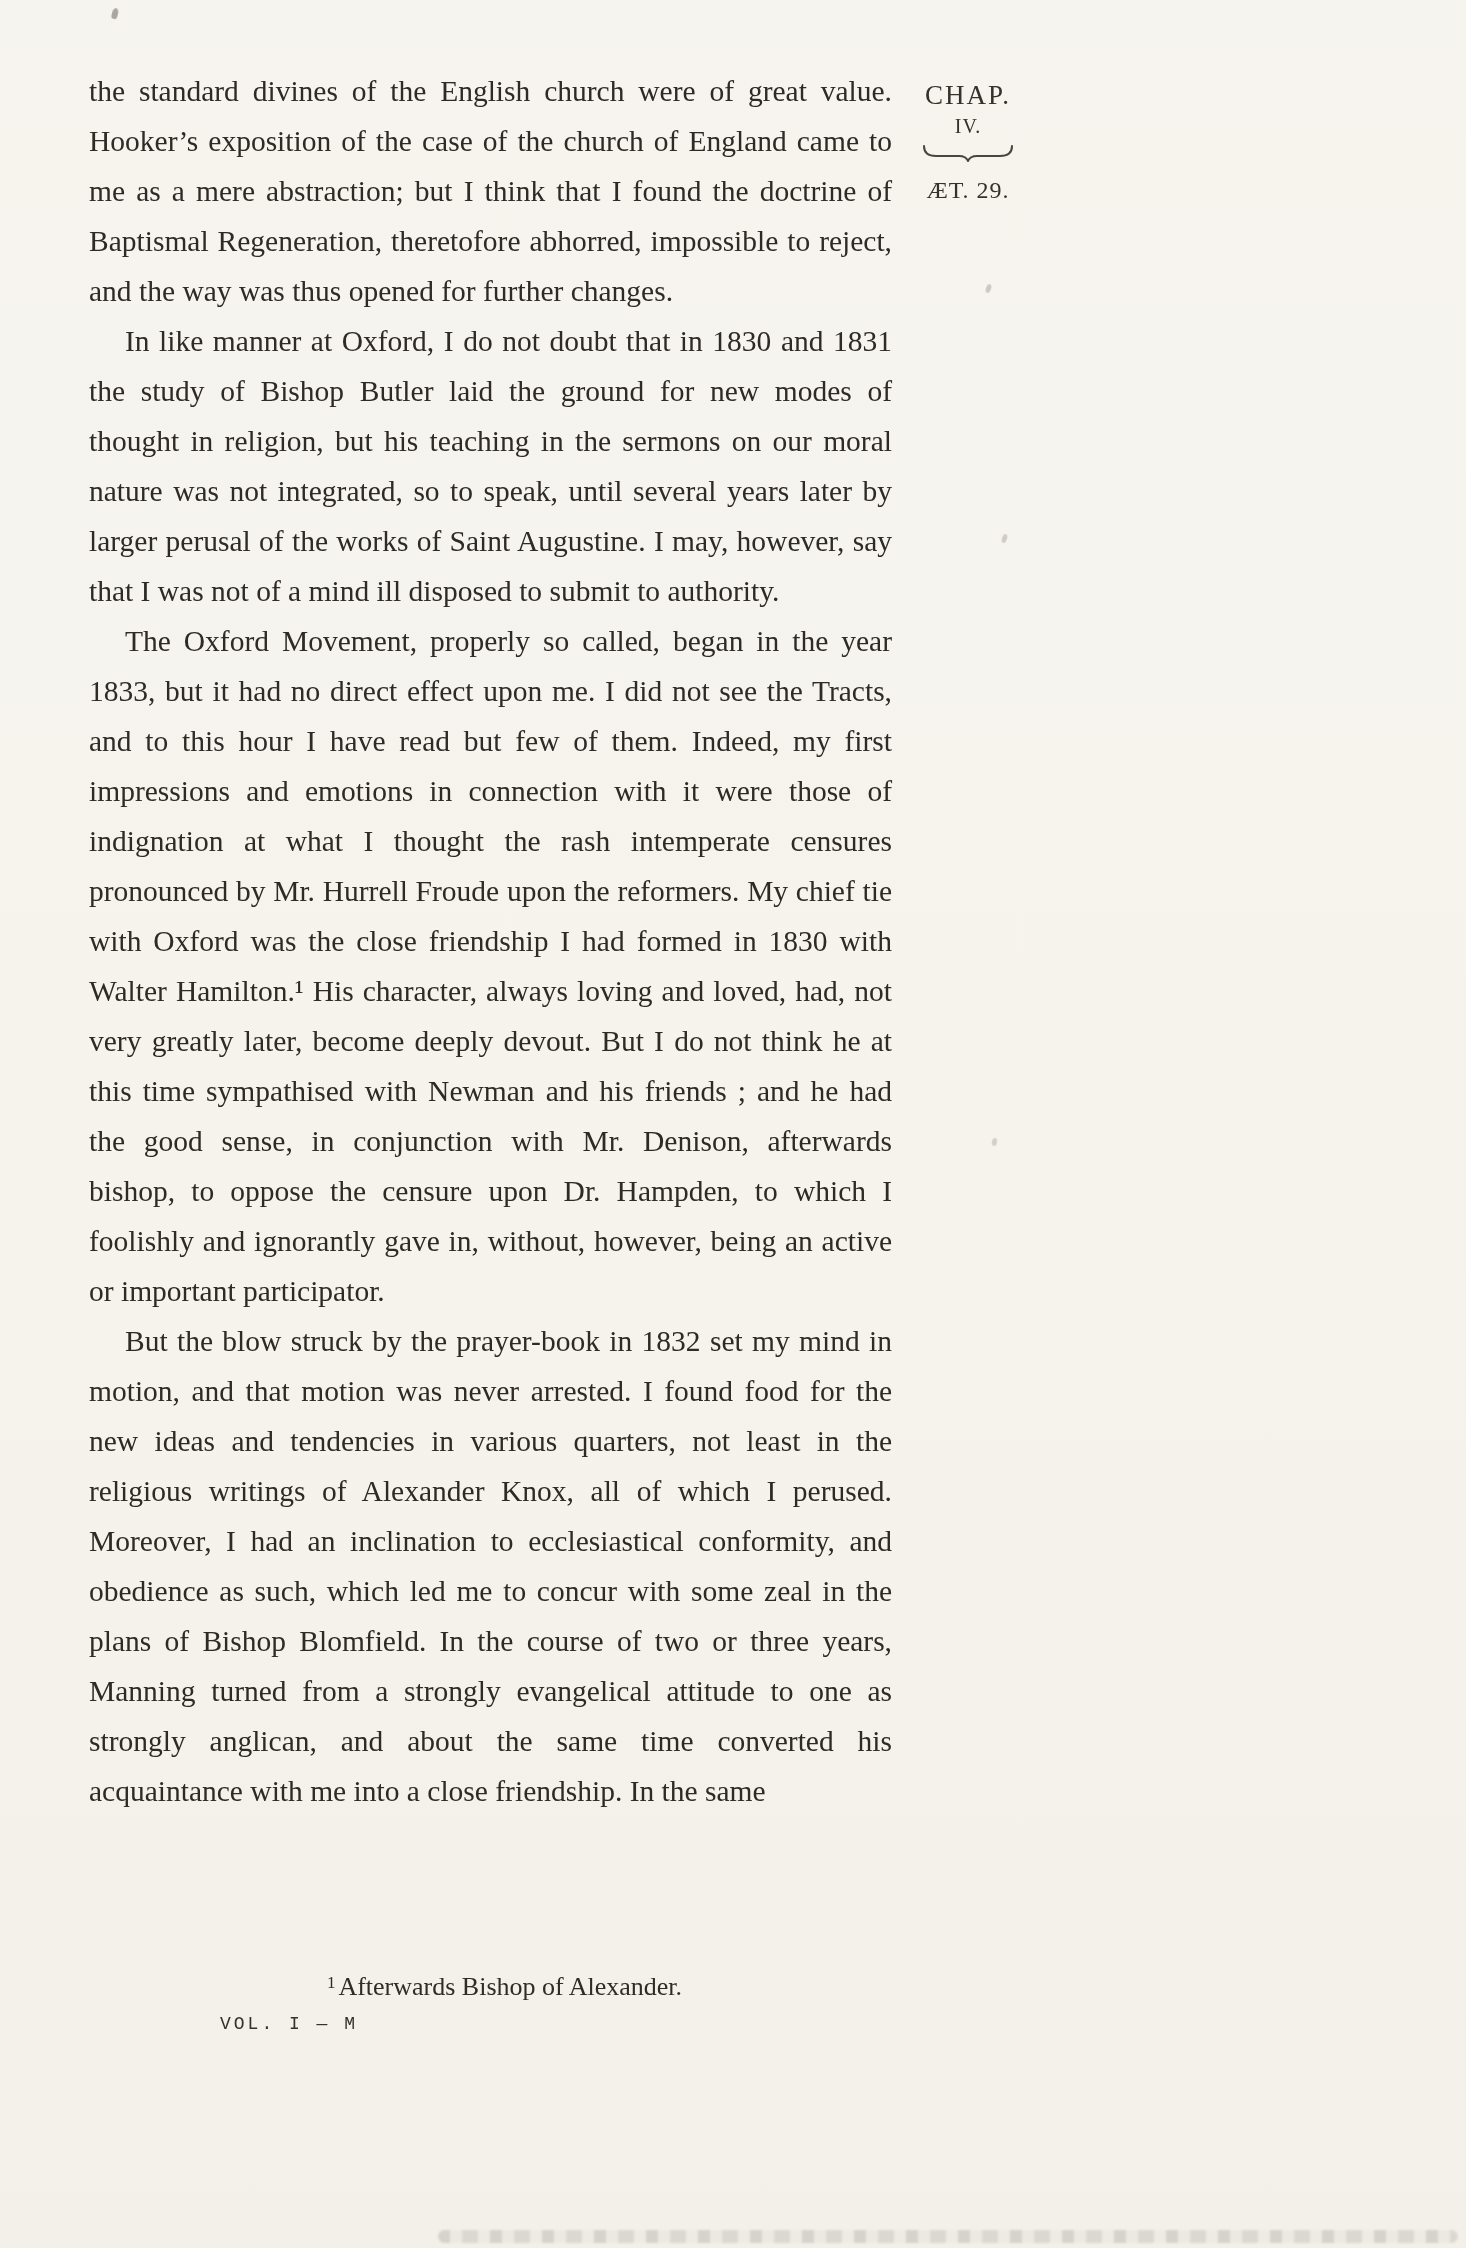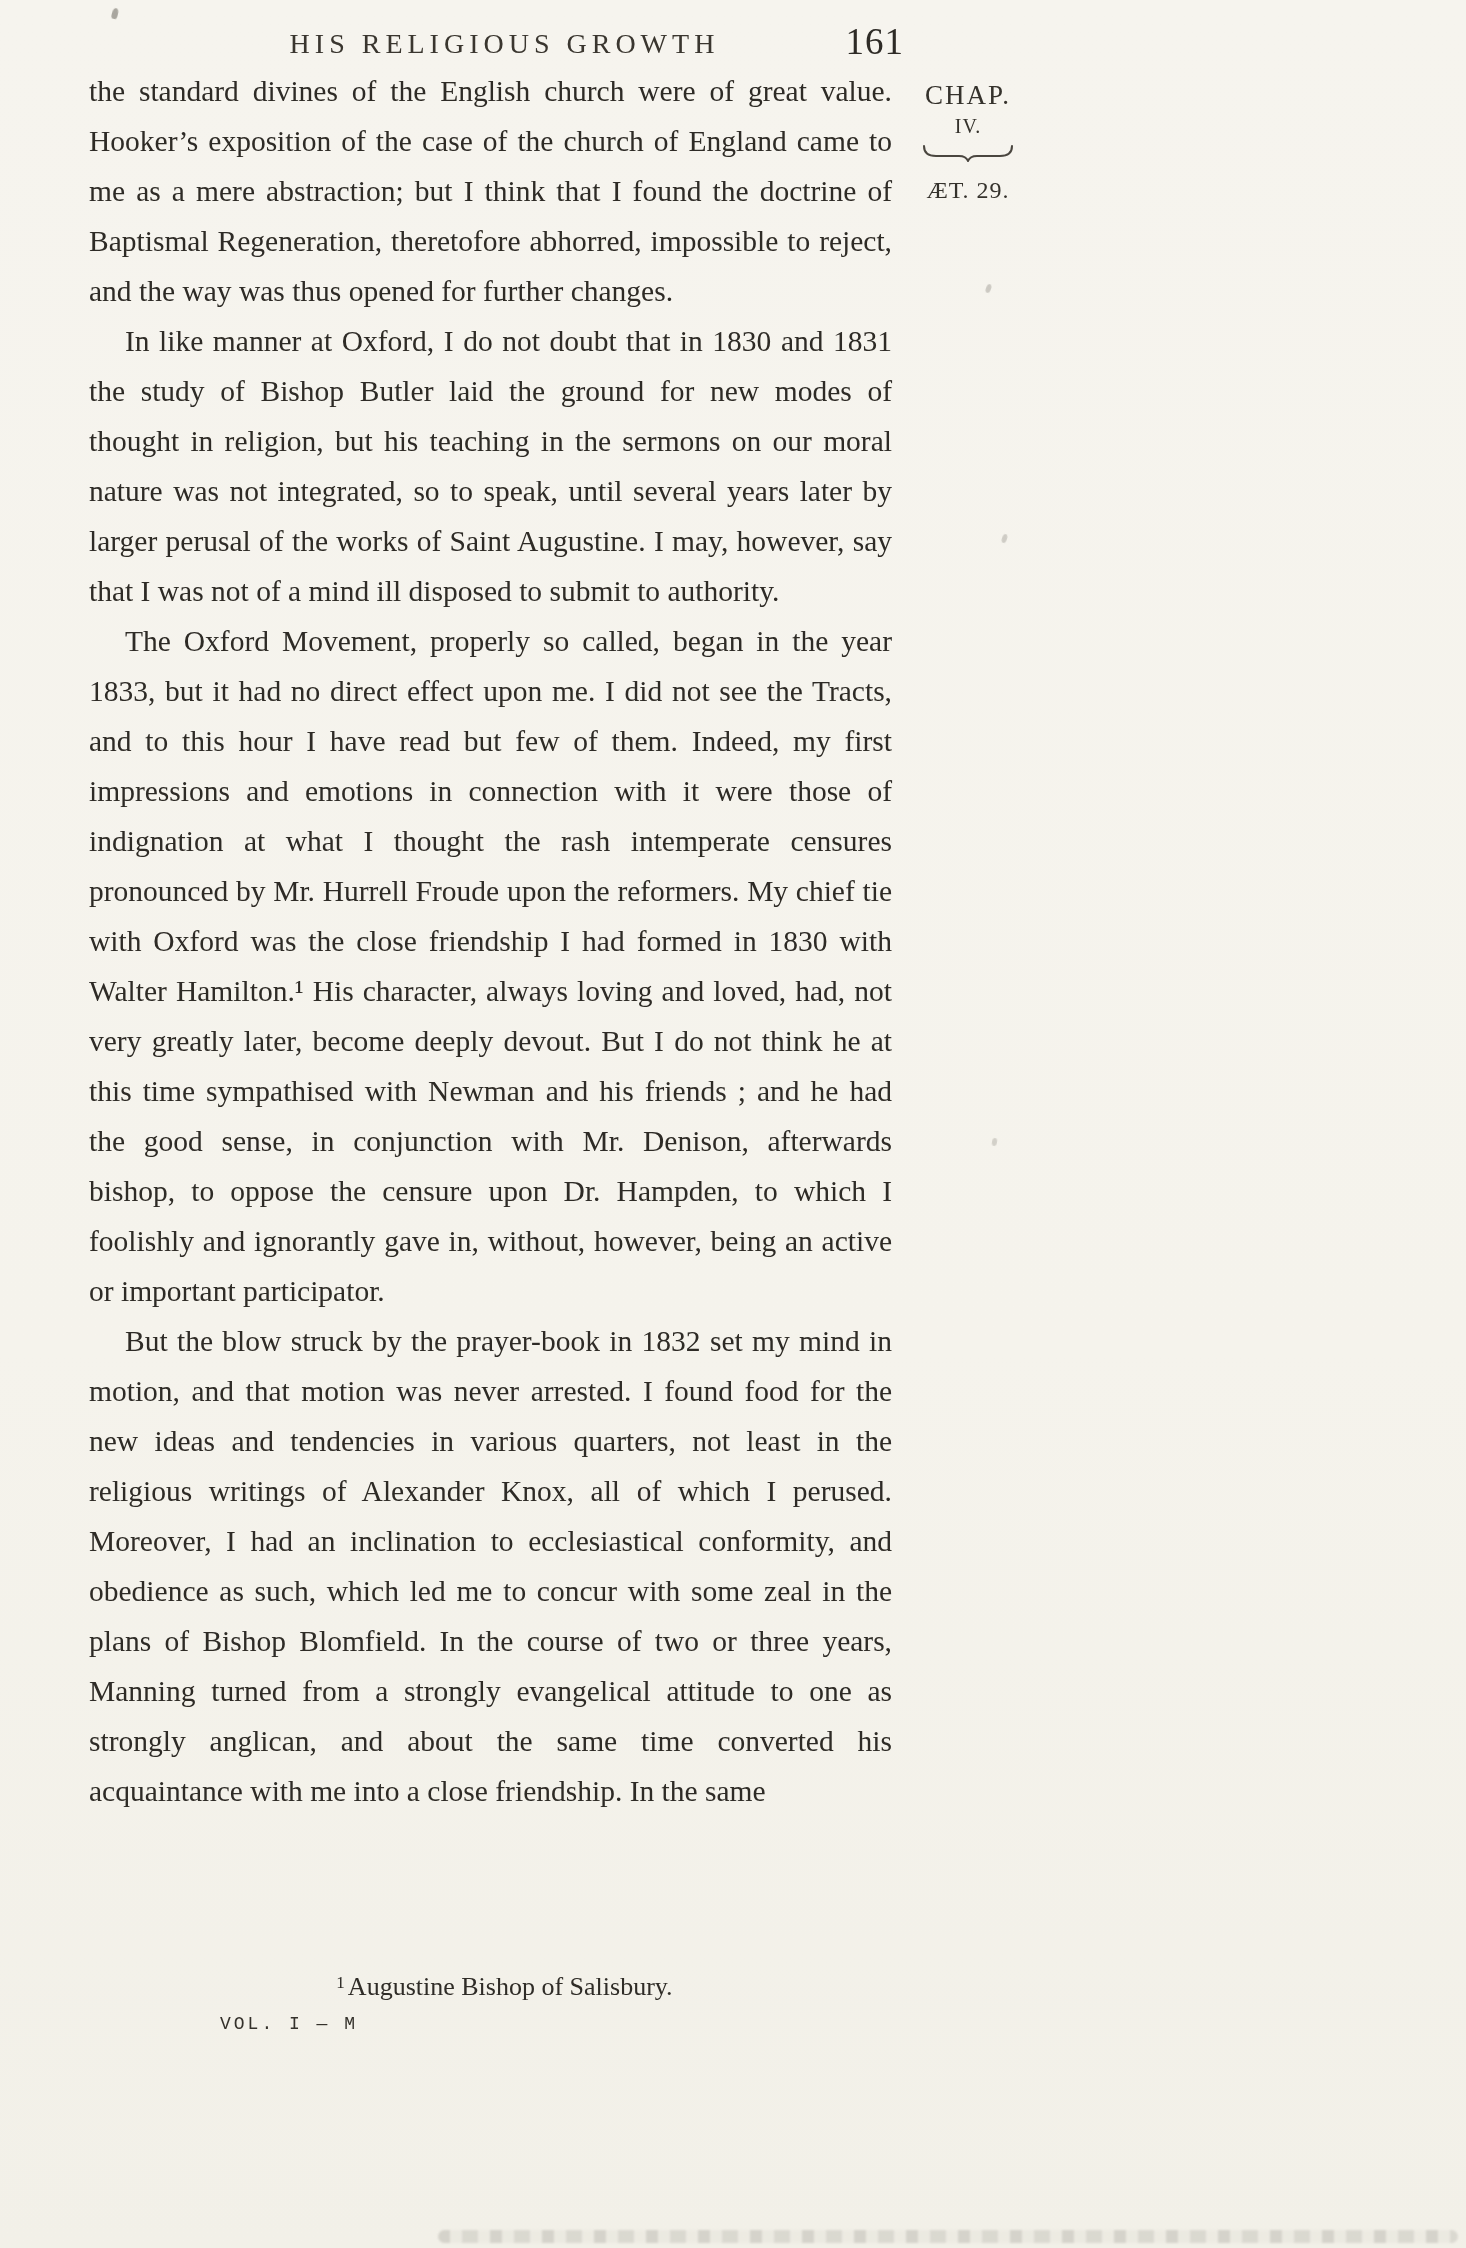--- a/index.html
+++ b/index.html
@@ -114,43 +114,39 @@
       rgba(130, 128, 118, 0.10) 12px 24px,
       rgba(92, 90, 80, 0.28) 24px 40px,
       rgba(130, 128, 118, 0.08) 40px 52px);
   }
 </style>
 </head>
 <body>
 
 <div class="page">
 
-  <header class="running-head">
-    <div class="head-title">HIS RELIGIOUS GROWTH</div>
-    <div class="page-number">161</div>
-  </header>
 
   <main class="text-block">
     <p class="para no-indent">the standard divines of the English church were of great value. Hooker’s exposition of the case of the church of England came to me as a mere abstraction; but I think that I found the doctrine of Baptismal Regeneration, theretofore abhorred, impossible to reject, and the way was thus opened for further changes.</p>
     <p class="para">In like manner at Oxford, I do not doubt that in 1830 and 1831 the study of Bishop Butler laid the ground for new modes of thought in religion, but his teaching in the sermons on our moral nature was not integrated, so to speak, until several years later by larger perusal of the works of Saint Augustine. I may, however, say that I was not of a mind ill disposed to submit to authority.</p>
     <p class="para">The Oxford Movement, properly so called, began in the year 1833, but it had no direct effect upon me. I did not see the Tracts, and to this hour I have read but few of them. Indeed, my first impressions and emotions in connection with it were those of indignation at what I thought the rash intemperate censures pronounced by Mr. Hurrell Froude upon the reformers. My chief tie with Oxford was the close friendship I had formed in 1830 with Walter Hamilton.¹ His character, always loving and loved, had, not very greatly later, become deeply devout. But I do not think he at this time sympathised with Newman and his friends ; and he had the good sense, in conjunction with Mr. Denison, afterwards bishop, to oppose the censure upon Dr. Hampden, to which I foolishly and ignorantly gave in, without, however, being an active or important participator.</p>
     <p class="para">But the blow struck by the prayer-book in 1832 set my mind in motion, and that motion was never arrested. I found food for the new ideas and tendencies in various quarters, not least in the religious writings of Alexander Knox, all of which I perused. Moreover, I had an inclination to ecclesiastical conformity, and obedience as such, which led me to concur with some zeal in the plans of Bishop Blomfield. In the course of two or three years, Manning turned from a strongly evangelical attitude to one as strongly anglican, and about the same time converted his acquaintance with me into a close friendship. In the same</p>
   </main>
 
   <aside class="margin-notes">
     <div class="chap-label">CHAP.</div>
     <div class="chap-numeral">IV.</div>
     <svg class="brace" viewBox="0 0 94 18" aria-hidden="true">
       <path d="M3,2 Q3,12 15,12 L38,12 Q45,12 47,17 Q49,12 56,12 L79,12 Q91,12 91,2" fill="none" stroke="#4a463f" stroke-width="2" stroke-linecap="round"></path>
     </svg>
     <div class="aetat">ÆT. 29.</div>
   </aside>
 
   <div class="footnote">
-    <sup>1</sup><span>Augustine Bishop of Salisbury.</span>
+    <sup>1</sup><span>Afterwards Bishop of Alexander.</span>
   </div>
 
   <div class="signature">VOL. I — M</div>
 
   <div class="speck speck-1"></div>
   <div class="speck speck-2"></div>
   <div class="speck speck-3"></div>
   <div class="speck speck-4"></div>
   <div class="smudge"></div>
 

